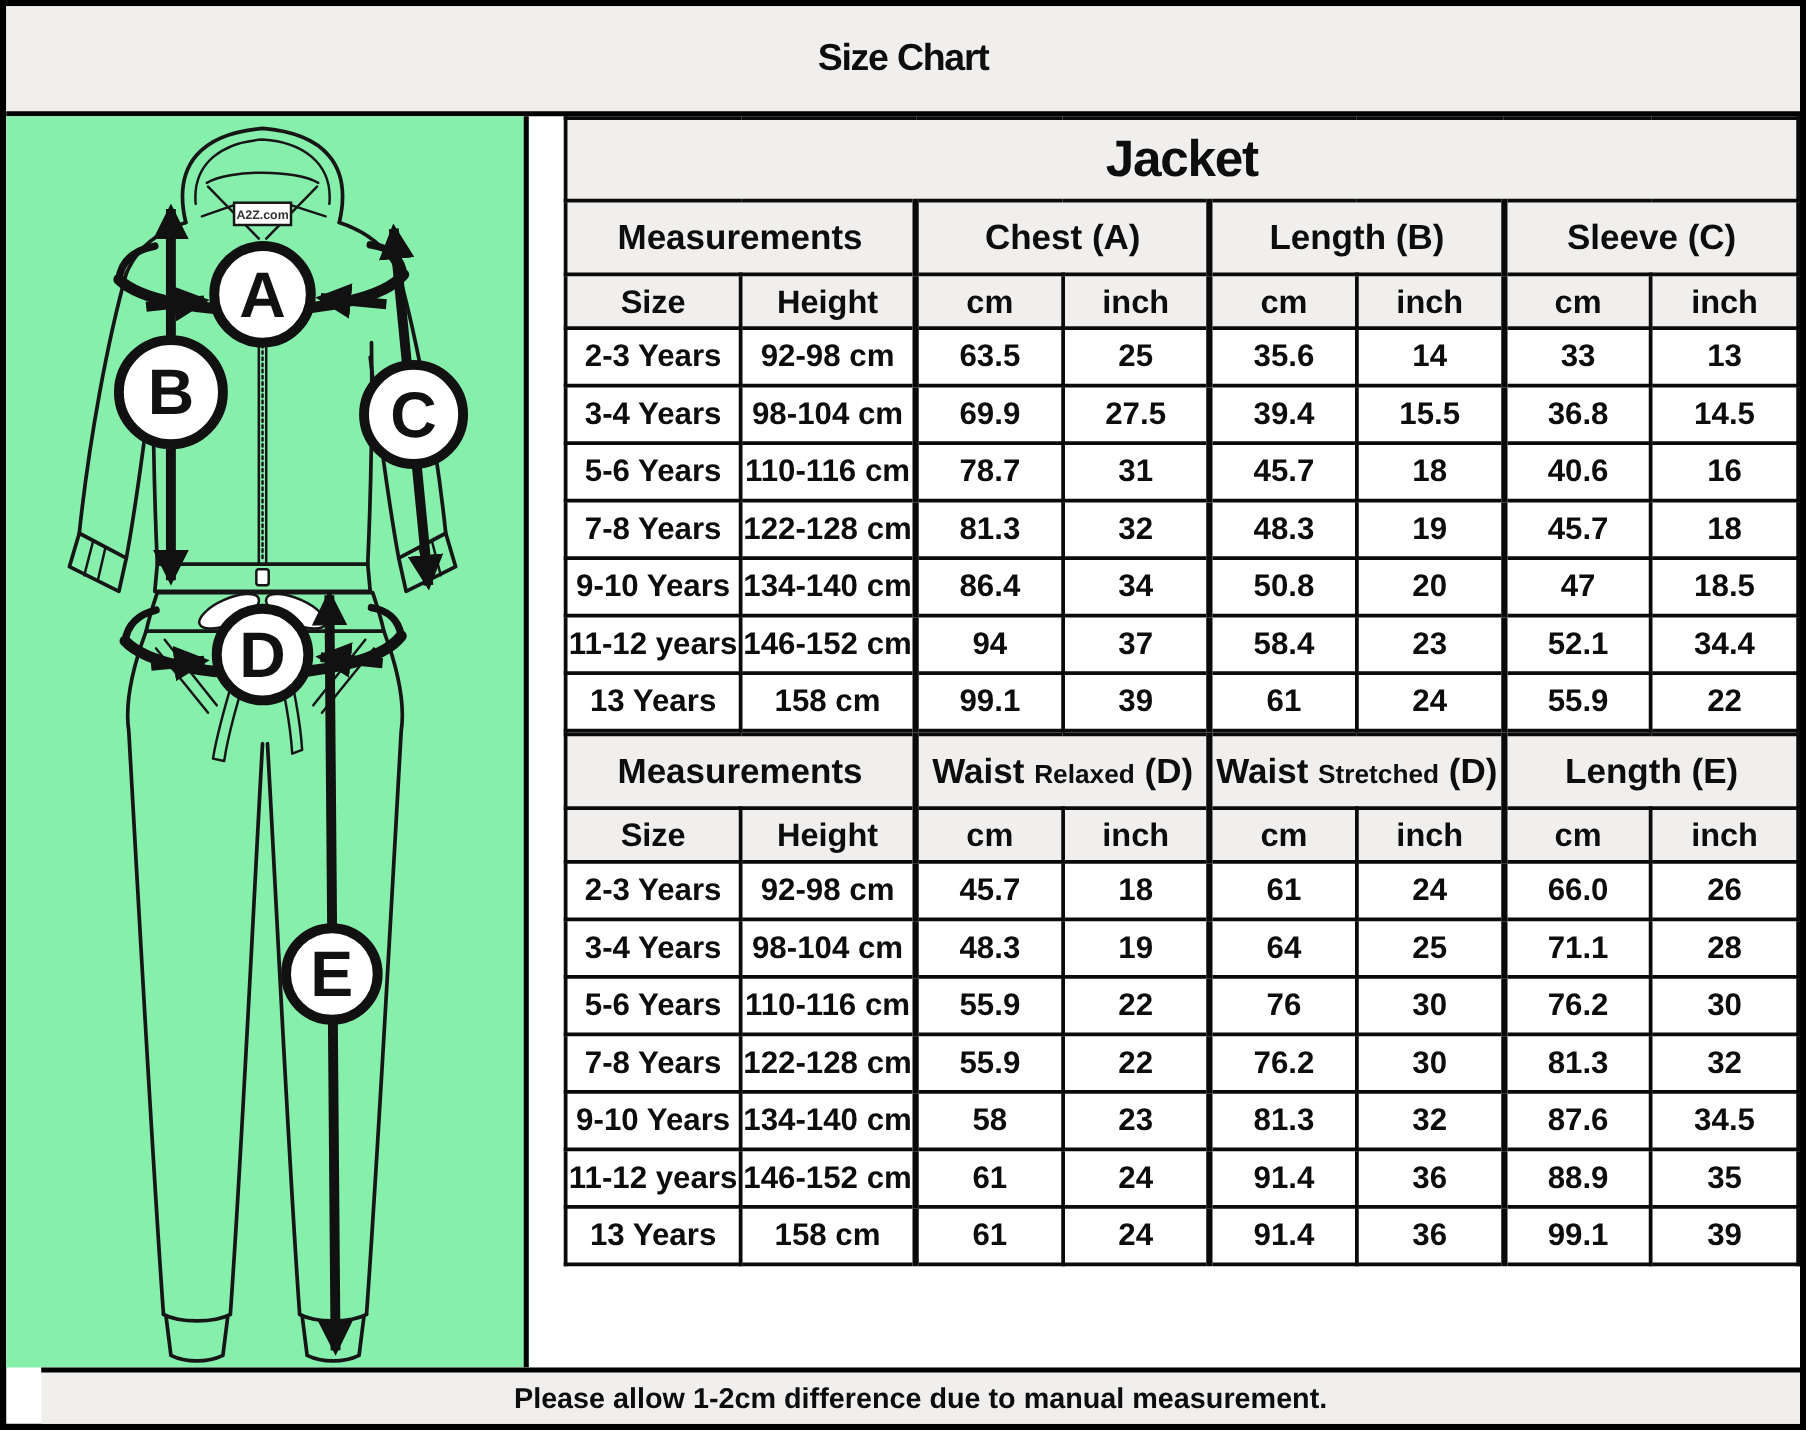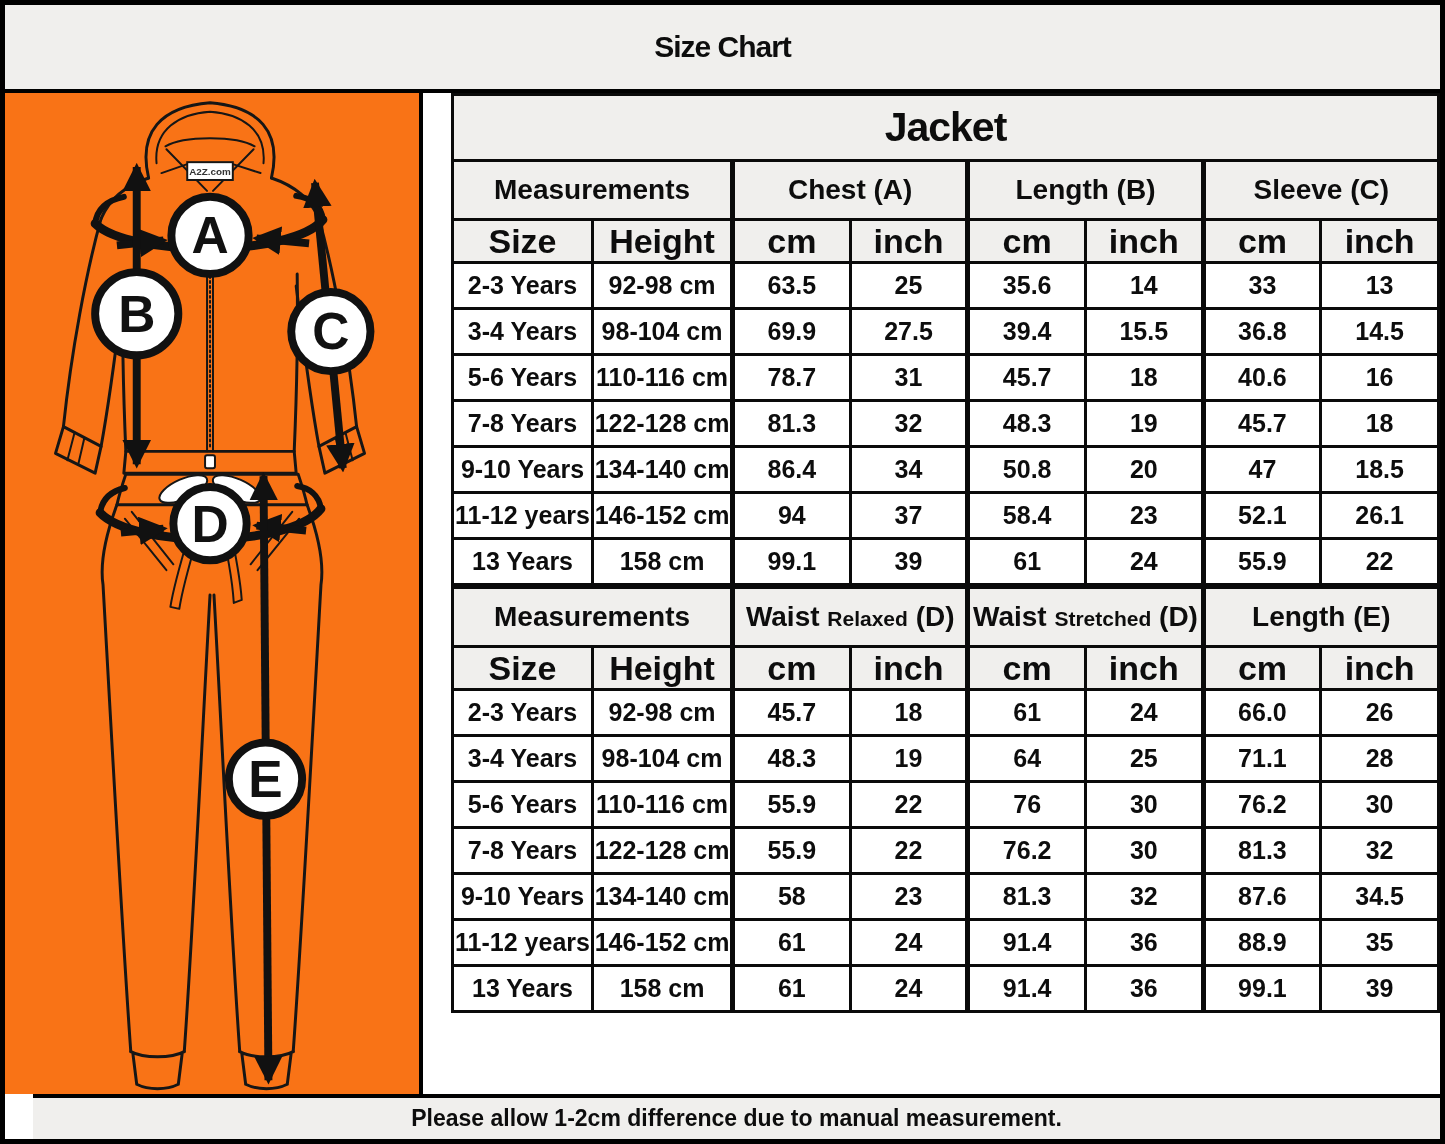--- a/index.html
+++ b/index.html
@@ -11,36 +11,36 @@
     font-weight:bold; color:#0d0d0d;
     display:flex; flex-direction:column;
   }
   .title-bar {
     height:88px; background:#f0efed; border-bottom:4px solid #000;
     display:flex; align-items:center; justify-content:center;
     font-size:30px; letter-spacing:-1px;
   }
   .content { display:flex; flex:1; }
   .diagram-panel {
-    width:418px; border-right:4px solid #000; background:#f97316;
+    width:418px; border-right:4px solid #000; background:#86efac;
     display:flex; align-items:flex-end; justify-content:center;
   }
   .diagram-panel svg { width:100%; height:100%; display:block; }
   .tables-panel { flex:1; display:flex; flex-direction:column;margin-left:28px; }
   table.size-table { width:100%; border-collapse:collapse; table-layout:fixed; }
   table.size-table th, table.size-table td {
     border:3px solid #0a0a0a; text-align:center; vertical-align:middle;
     font-weight:bold; padding:0; overflow:hidden; white-space:nowrap;
   }
   .section-title-row th {
     height:66px; background:#f0efed; font-size:41px; letter-spacing:-1px;
     border-bottom:4px solid #000; border-top:4px solid #000;
   }
   .group-header-row th { height:59px; background:#f0efed; font-size:28px; }
-  .col-header-row th { height:43px; background:#f0efed; font-size:34px; }
+  .col-header-row th { height:43px; background:#f0efed; font-size:26px; }
   tbody.data-rows td { height:46px; background:#fff; font-size:25px; }
   .thick-l { border-left-width:5px !important; }
   .sub-label { font-size:21px; font-weight:bold; }
   .footer-bar {
     height:45px; background:#f0efed; border-top:4px solid #000;
     display:flex; align-items:center; justify-content:center; font-size:23px;margin-left:28px;
   }
   .diagram-line { fill:none; stroke:#161616; stroke-width:3; stroke-linecap:round; stroke-linejoin:round; }
   .diagram-thin { fill:none; stroke:#161616; stroke-width:2; stroke-linecap:round; }
   .tape { fill:none; stroke:#111; stroke-width:9; stroke-linecap:round; }
@@ -261,21 +261,21 @@
               <td>18.5</td>
             </tr>
             <tr>
               <td>11-12 years</td>
               <td>146-152 cm</td>
               <td class="thick-l">94</td>
               <td>37</td>
               <td class="thick-l">58.4</td>
               <td>23</td>
               <td class="thick-l">52.1</td>
-              <td>26.1</td>
+              <td>34.4</td>
             </tr>
             <tr>
               <td>13 Years</td>
               <td>158 cm</td>
               <td class="thick-l">99.1</td>
               <td>39</td>
               <td class="thick-l">61</td>
               <td>24</td>
               <td class="thick-l">55.9</td>
               <td>22</td>

